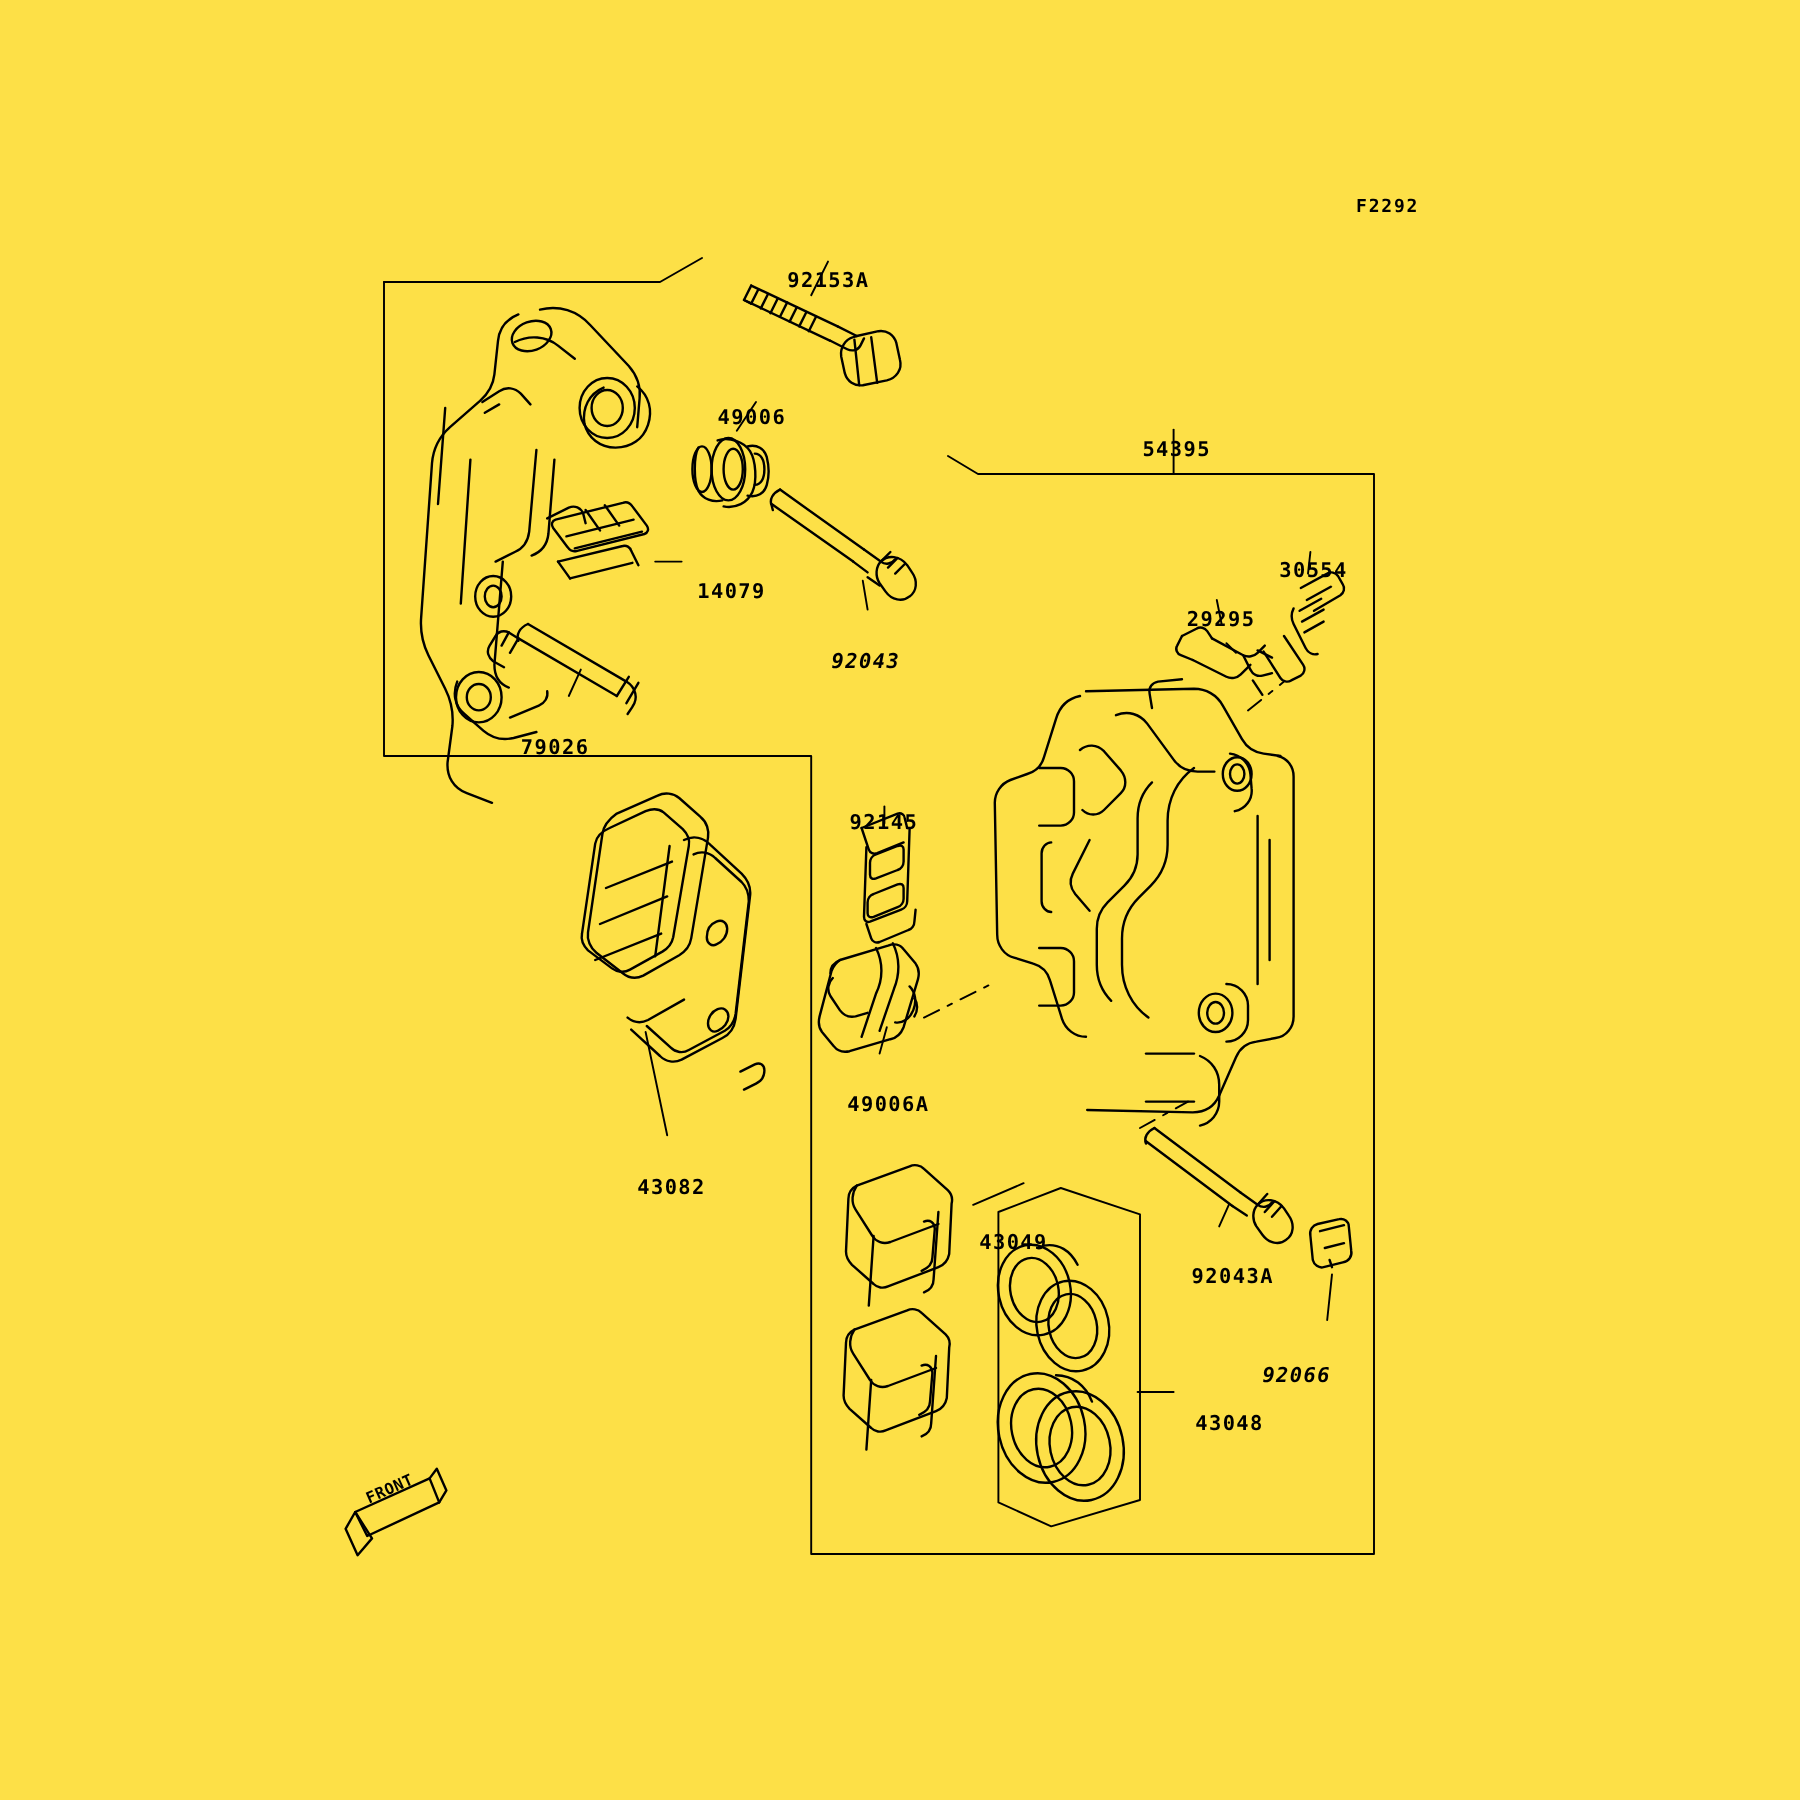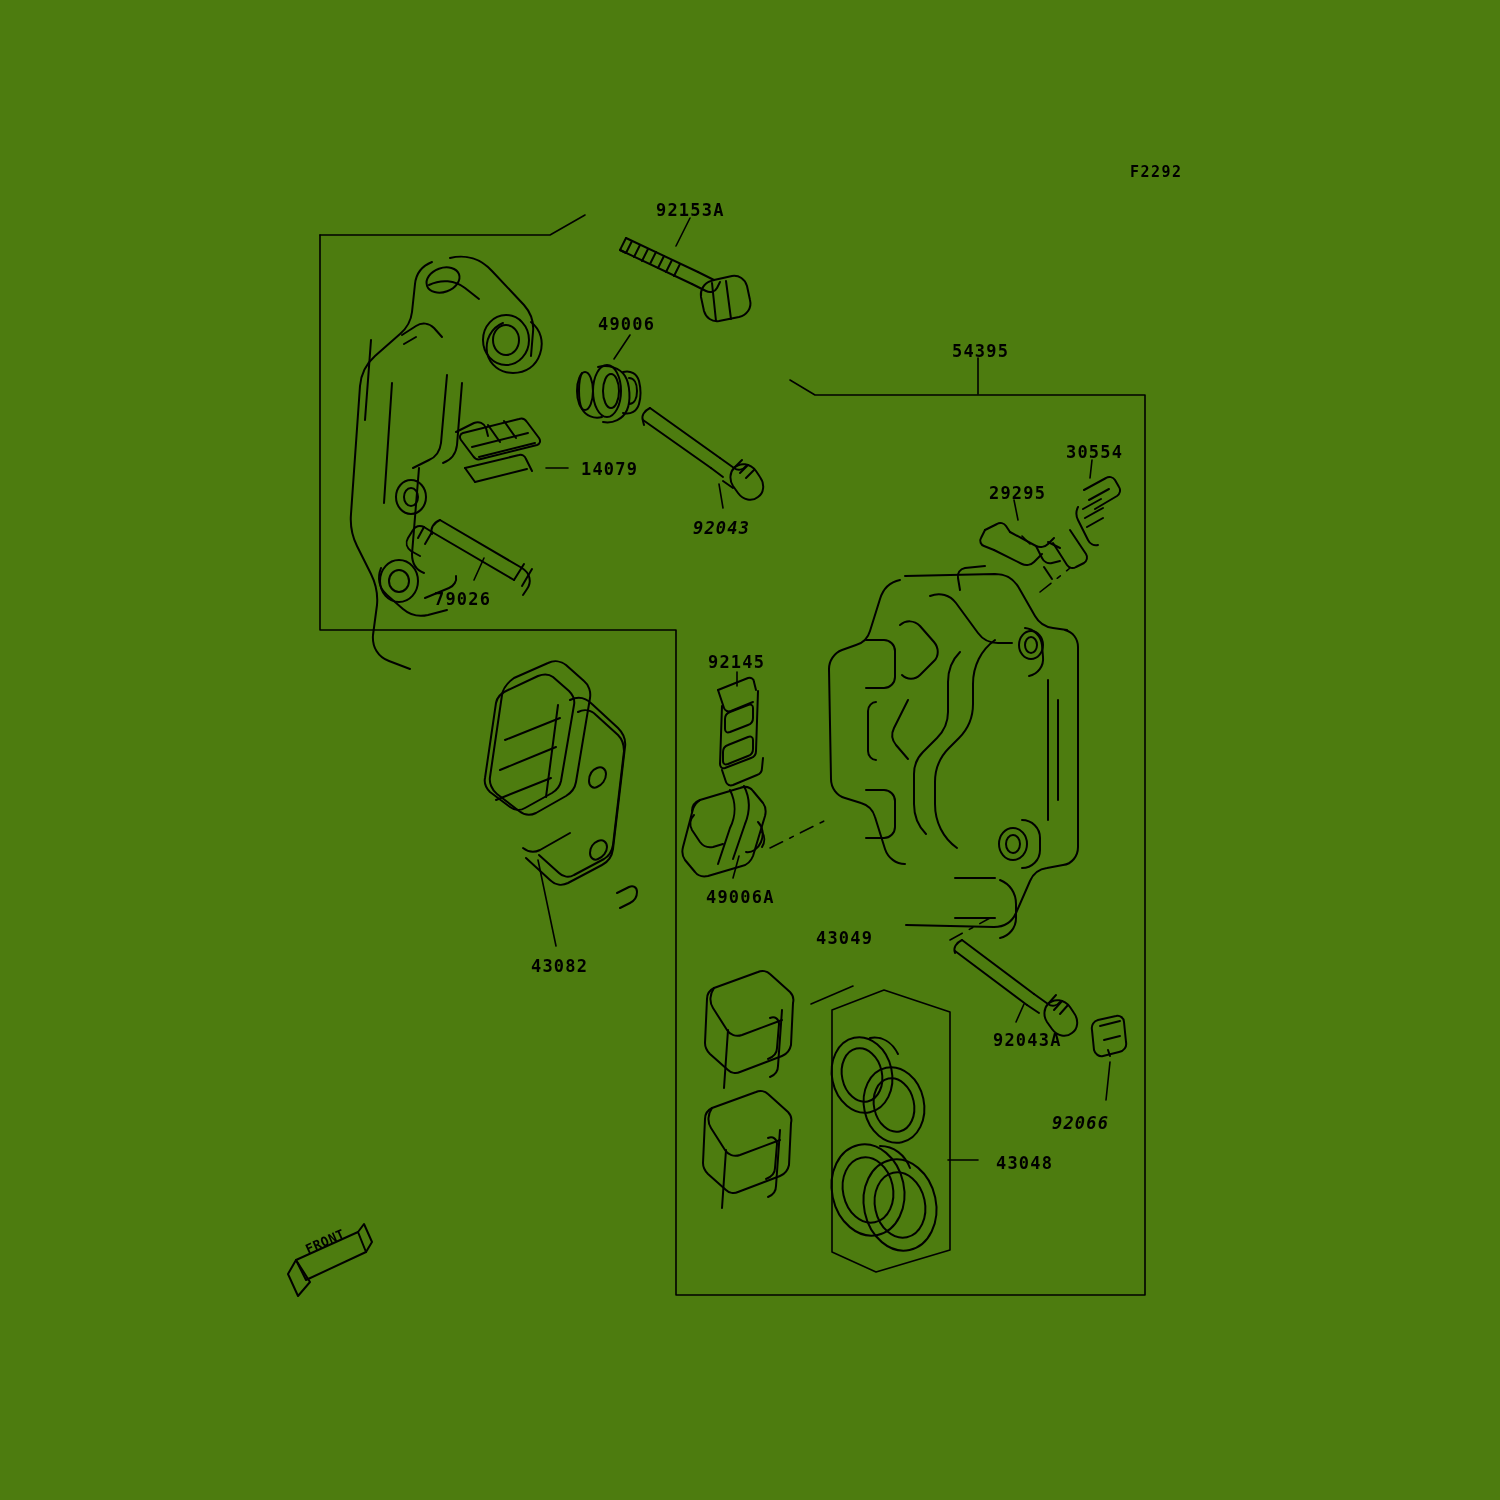--- a/index.html
+++ b/index.html
@@ -4,33 +4,34 @@
 <style>
   html, body {
     margin: 0;
     padding: 0;
     background: #ffffff;
   }
   #page {
     position: relative;
     width: 1500px;
     height: 1500px;
-    background: #4d7c0f;
+    background: #fde047;
     font-family: "DejaVu Sans Mono", monospace;
     overflow: hidden;
     text-align: right;
   }
   .label {
     position: absolute;
     font-family: "DejaVu Sans Mono", monospace;
     font-size: 17px;
     font-weight: bold;
     color: #000000;
     letter-spacing: 1.2px;
     white-space: nowrap;
+    margin-top: 24px;
   }
   .sheet-code {
     position: absolute;
     font-family: "DejaVu Sans Mono", monospace;
     font-size: 15px;
     font-weight: bold;
     color: #000000;
     letter-spacing: 1.5px;
   }
   svg.art {
@@ -306,20 +307,20 @@
   <div class="label" style="left:598px; top:314px;">49006</div>
   <div class="label" style="left:581px; top:459px;">14079</div>
   <div class="label" style="left:693px; top:518px;font-style:italic;">92043</div>
   <div class="label" style="left:434px; top:589px;">79026</div>
   <div class="label" style="left:952px; top:341px;">54395</div>
   <div class="label" style="left:1066px; top:442px;">30554</div>
   <div class="label" style="left:989px; top:483px;">29295</div>
   <div class="label" style="left:708px; top:652px;">92145</div>
   <div class="label" style="left:706px; top:887px;">49006A</div>
   <div class="label" style="left:531px; top:956px;">43082</div>
-  <div class="label" style="left:816px; top:928px;">43049</div>
+  <div class="label" style="left:816px; top:1002px;">43049</div>
   <div class="label" style="left:993px; top:1030px;">92043A</div>
   <div class="label" style="left:1052px; top:1113px;font-style:italic;">92066</div>
   <div class="label" style="left:996px; top:1153px;">43048</div>
 
   <div class="front-text" style="left:303px; top:1243px; transform:rotate(-24deg); transform-origin:left top;">FRONT</div>
 
 </div>
 
 </body></html>

